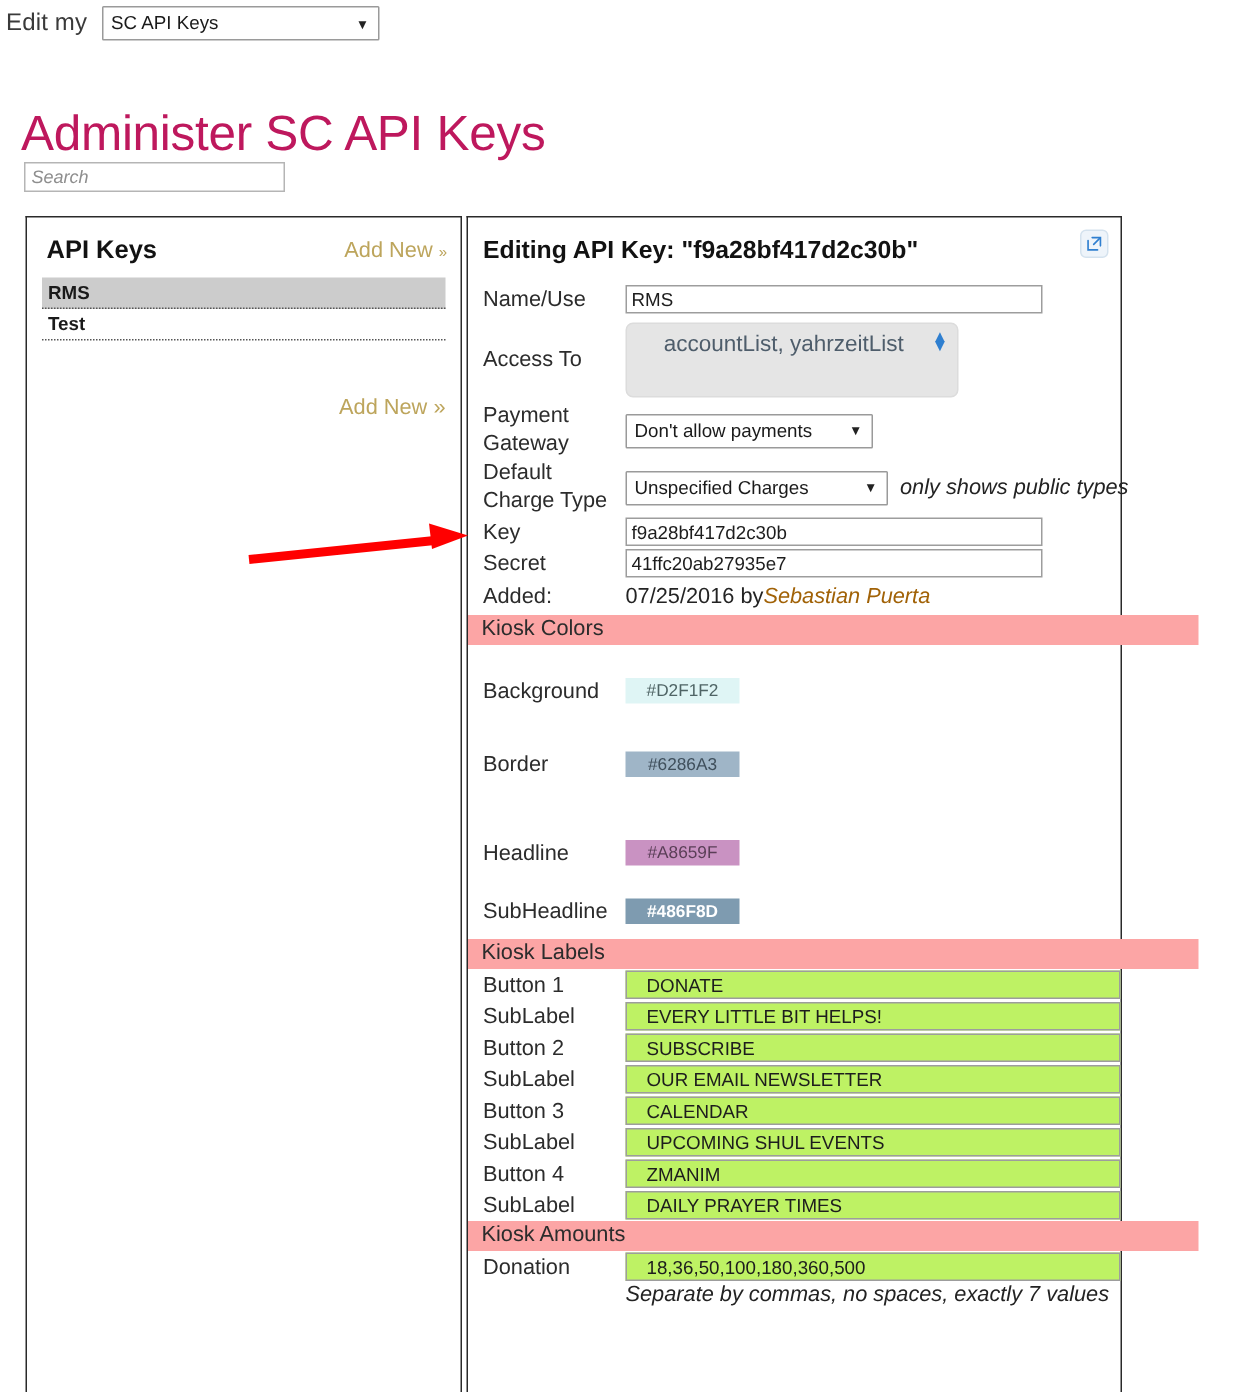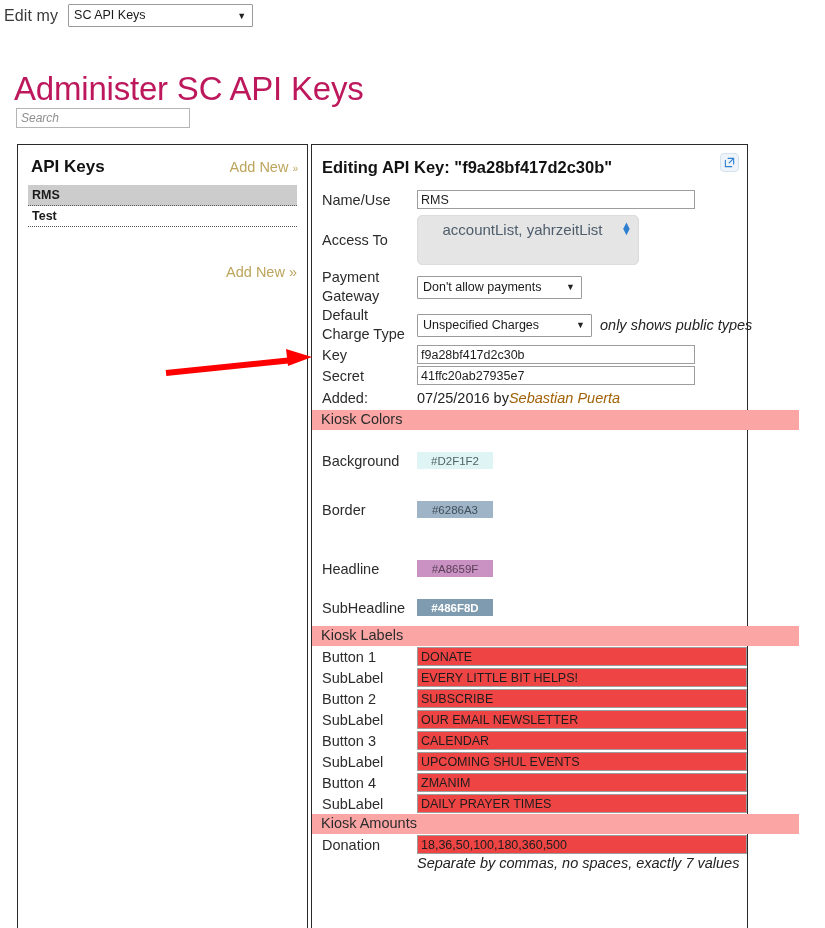--- a/index.html
+++ b/index.html
@@ -203,25 +203,25 @@
     cursor: pointer;
     color: #4a4a4a;
   }
 
   
   .lrow { display: flex; align-items: center; height: 21px; padding-left: 10px; }
   .llabel { width: 95px; flex: 0 0 95px; font-size: 14.5px; color: #2c2c2c; }
   .lin {
     width: 381px; height: 19px;
     border: 1px solid #9d9d9d;
-    background: #ef4444;
+    background: #bef264;
     font-family: "Liberation Sans", sans-serif;
     font-size: 12.5px;
     color: #1d1d1d;
-    padding: 1px 3px;
+    padding: 1px 13px;
     outline: none;
   }
   .hint-italic {
     padding-left: 105px;
     font-style: italic;
     font-size: 14.5px;
     color: #232323;
   }
 
   

